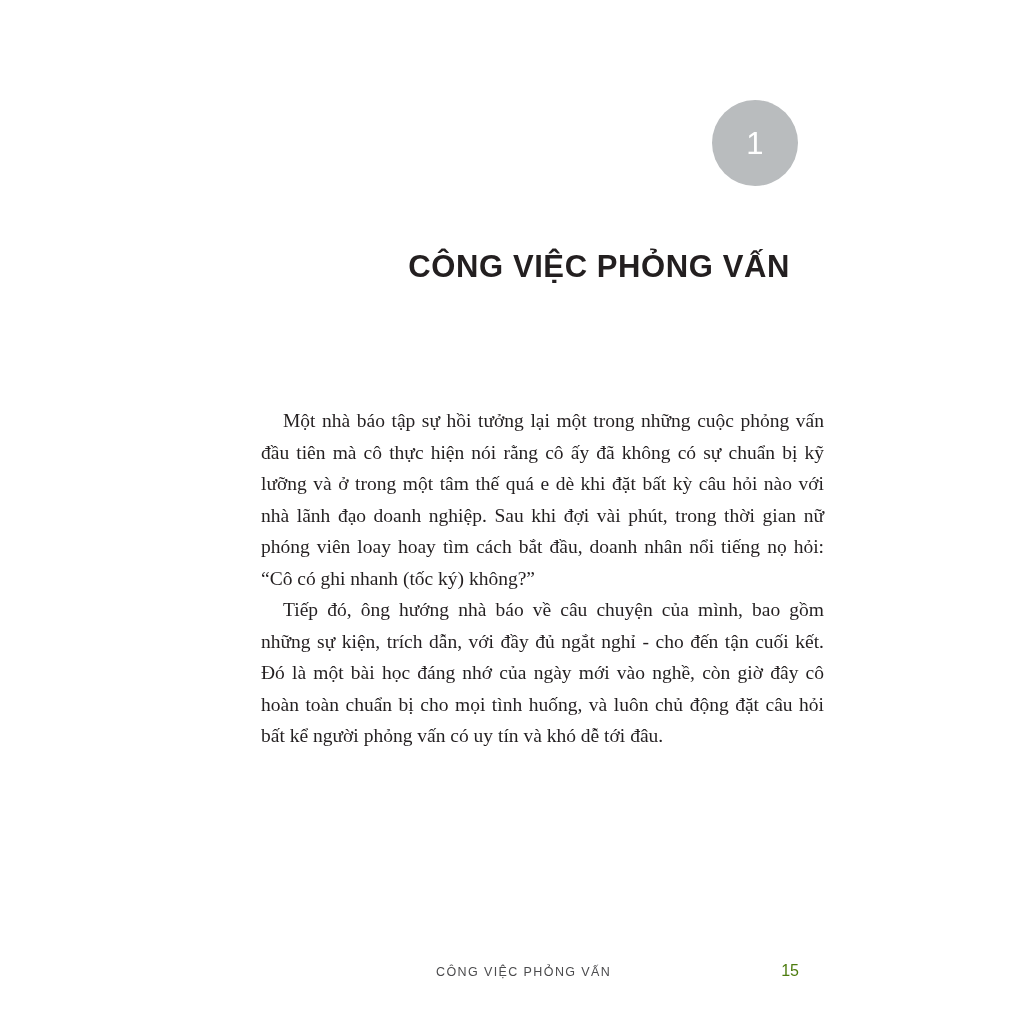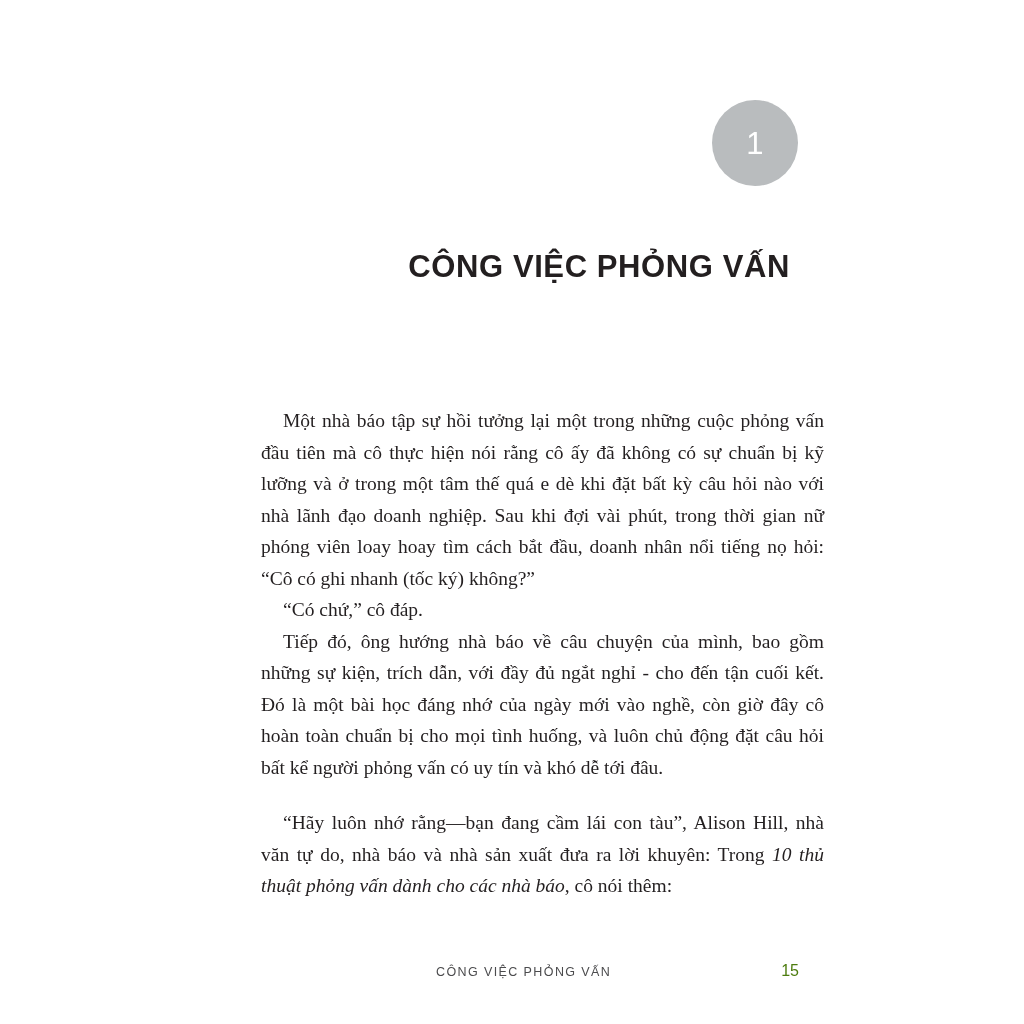--- a/index.html
+++ b/index.html
@@ -112,23 +112,21 @@
 <div class="page">
 
   <div class="chapter-badge">
     <span class="num">1</span>
   </div>
 
   <h1 class="chapter-title">CÔNG VIỆC PHỎNG VẤN</h1>
 
   <div class="body-text">
     <p class="indent">Một nhà báo tập sự hồi tưởng lại một trong những cuộc phỏng vấn đầu tiên mà cô thực hiện nói rằng cô ấy đã không có sự chuẩn bị kỹ lưỡng và ở trong một tâm thế quá e dè khi đặt bất kỳ câu hỏi nào với nhà lãnh đạo doanh nghiệp. Sau khi đợi vài phút, trong thời gian nữ phóng viên loay hoay tìm cách bắt đầu, doanh nhân nổi tiếng nọ hỏi: “Cô có ghi nhanh (tốc ký) không?”</p>
-    <p class="indent">“Có chứ,” cô đáp.</p>
     <p class="indent">Tiếp đó, ông hướng nhà báo về câu chuyện của mình, bao gồm những sự kiện, trích dẫn, với đầy đủ ngắt nghỉ - cho đến tận cuối kết. Đó là một bài học đáng nhớ của ngày mới vào nghề, còn giờ đây cô hoàn toàn chuẩn bị cho mọi tình huống, và luôn chủ động đặt câu hỏi bất kể người phỏng vấn có uy tín và khó dễ tới đâu.</p>
-    <p class="indent gap"><span>“Hãy luôn nhớ rằng—bạn đang cầm lái con tàu”, Alison Hill, nhà văn tự do, nhà báo và nhà sản xuất đưa ra lời khuyên: Trong </span><i>10 thủ thuật phỏng vấn dành cho các nhà báo</i><span>, cô nói thêm:</span></p>
   </div>
 
   <div class="footer">
     <span class="running-head">CÔNG VIỆC PHỎNG VẤN</span>
     <span class="page-number">15</span>
   </div>
 
 </div>
 
 </body></html>

